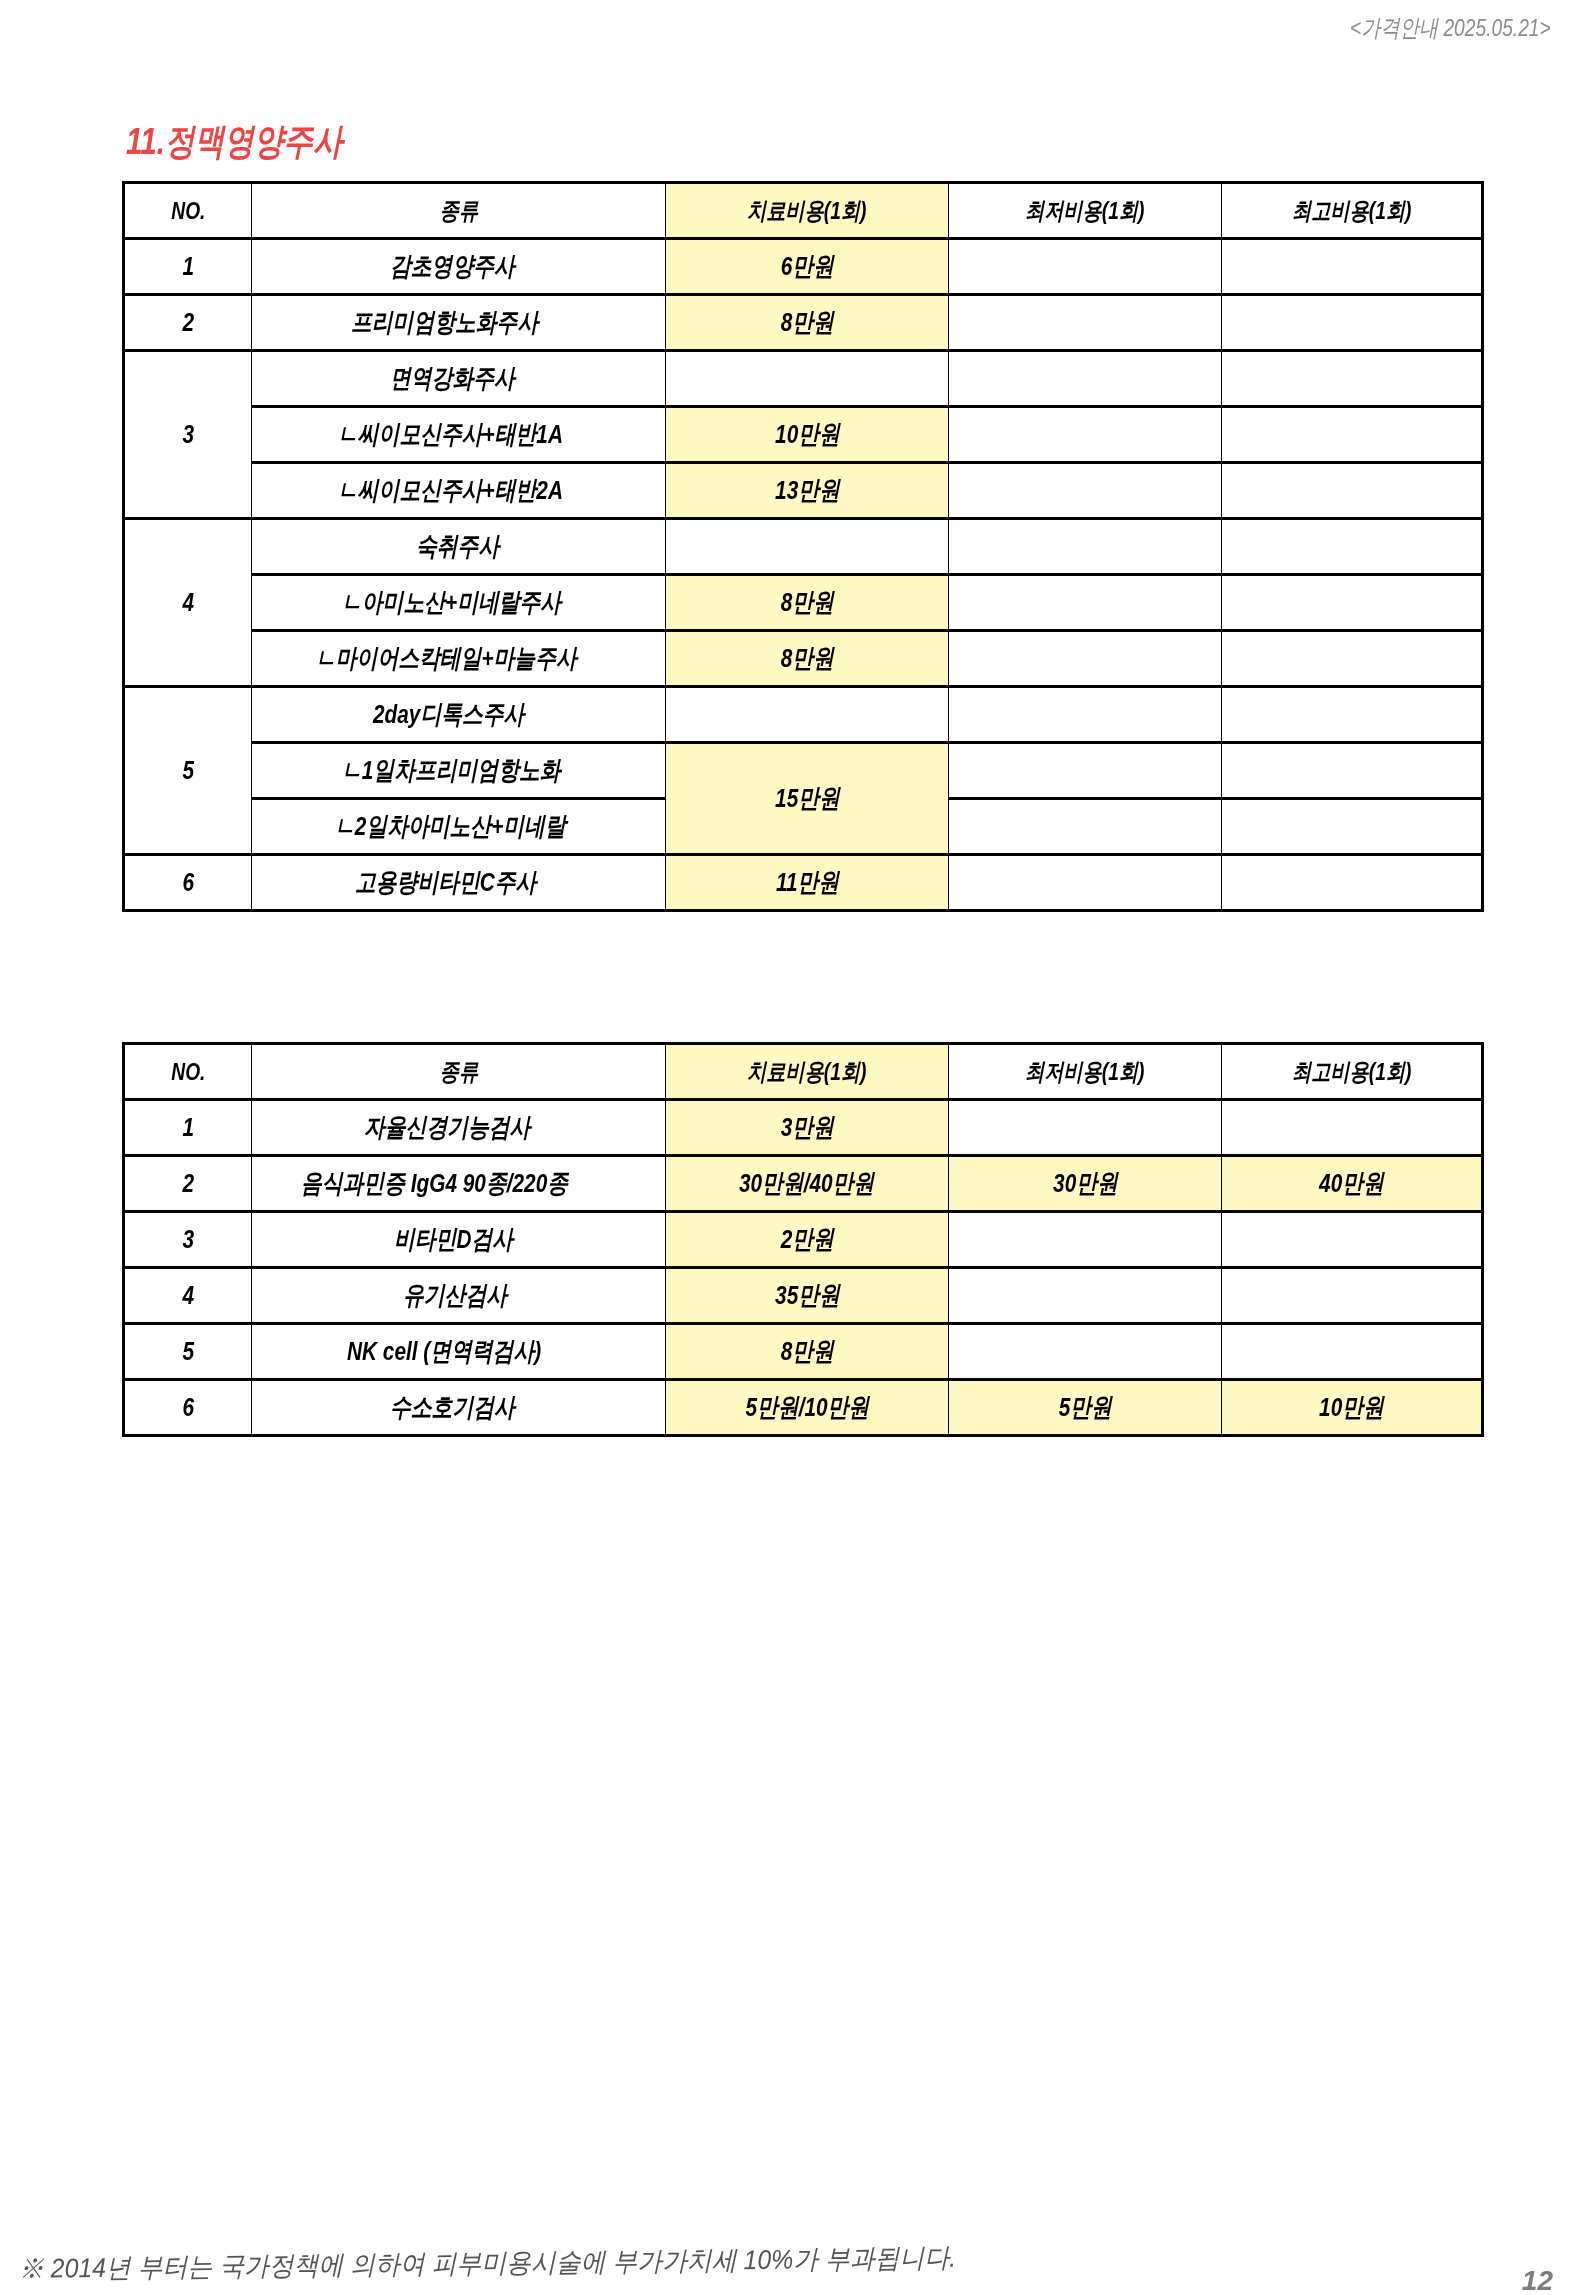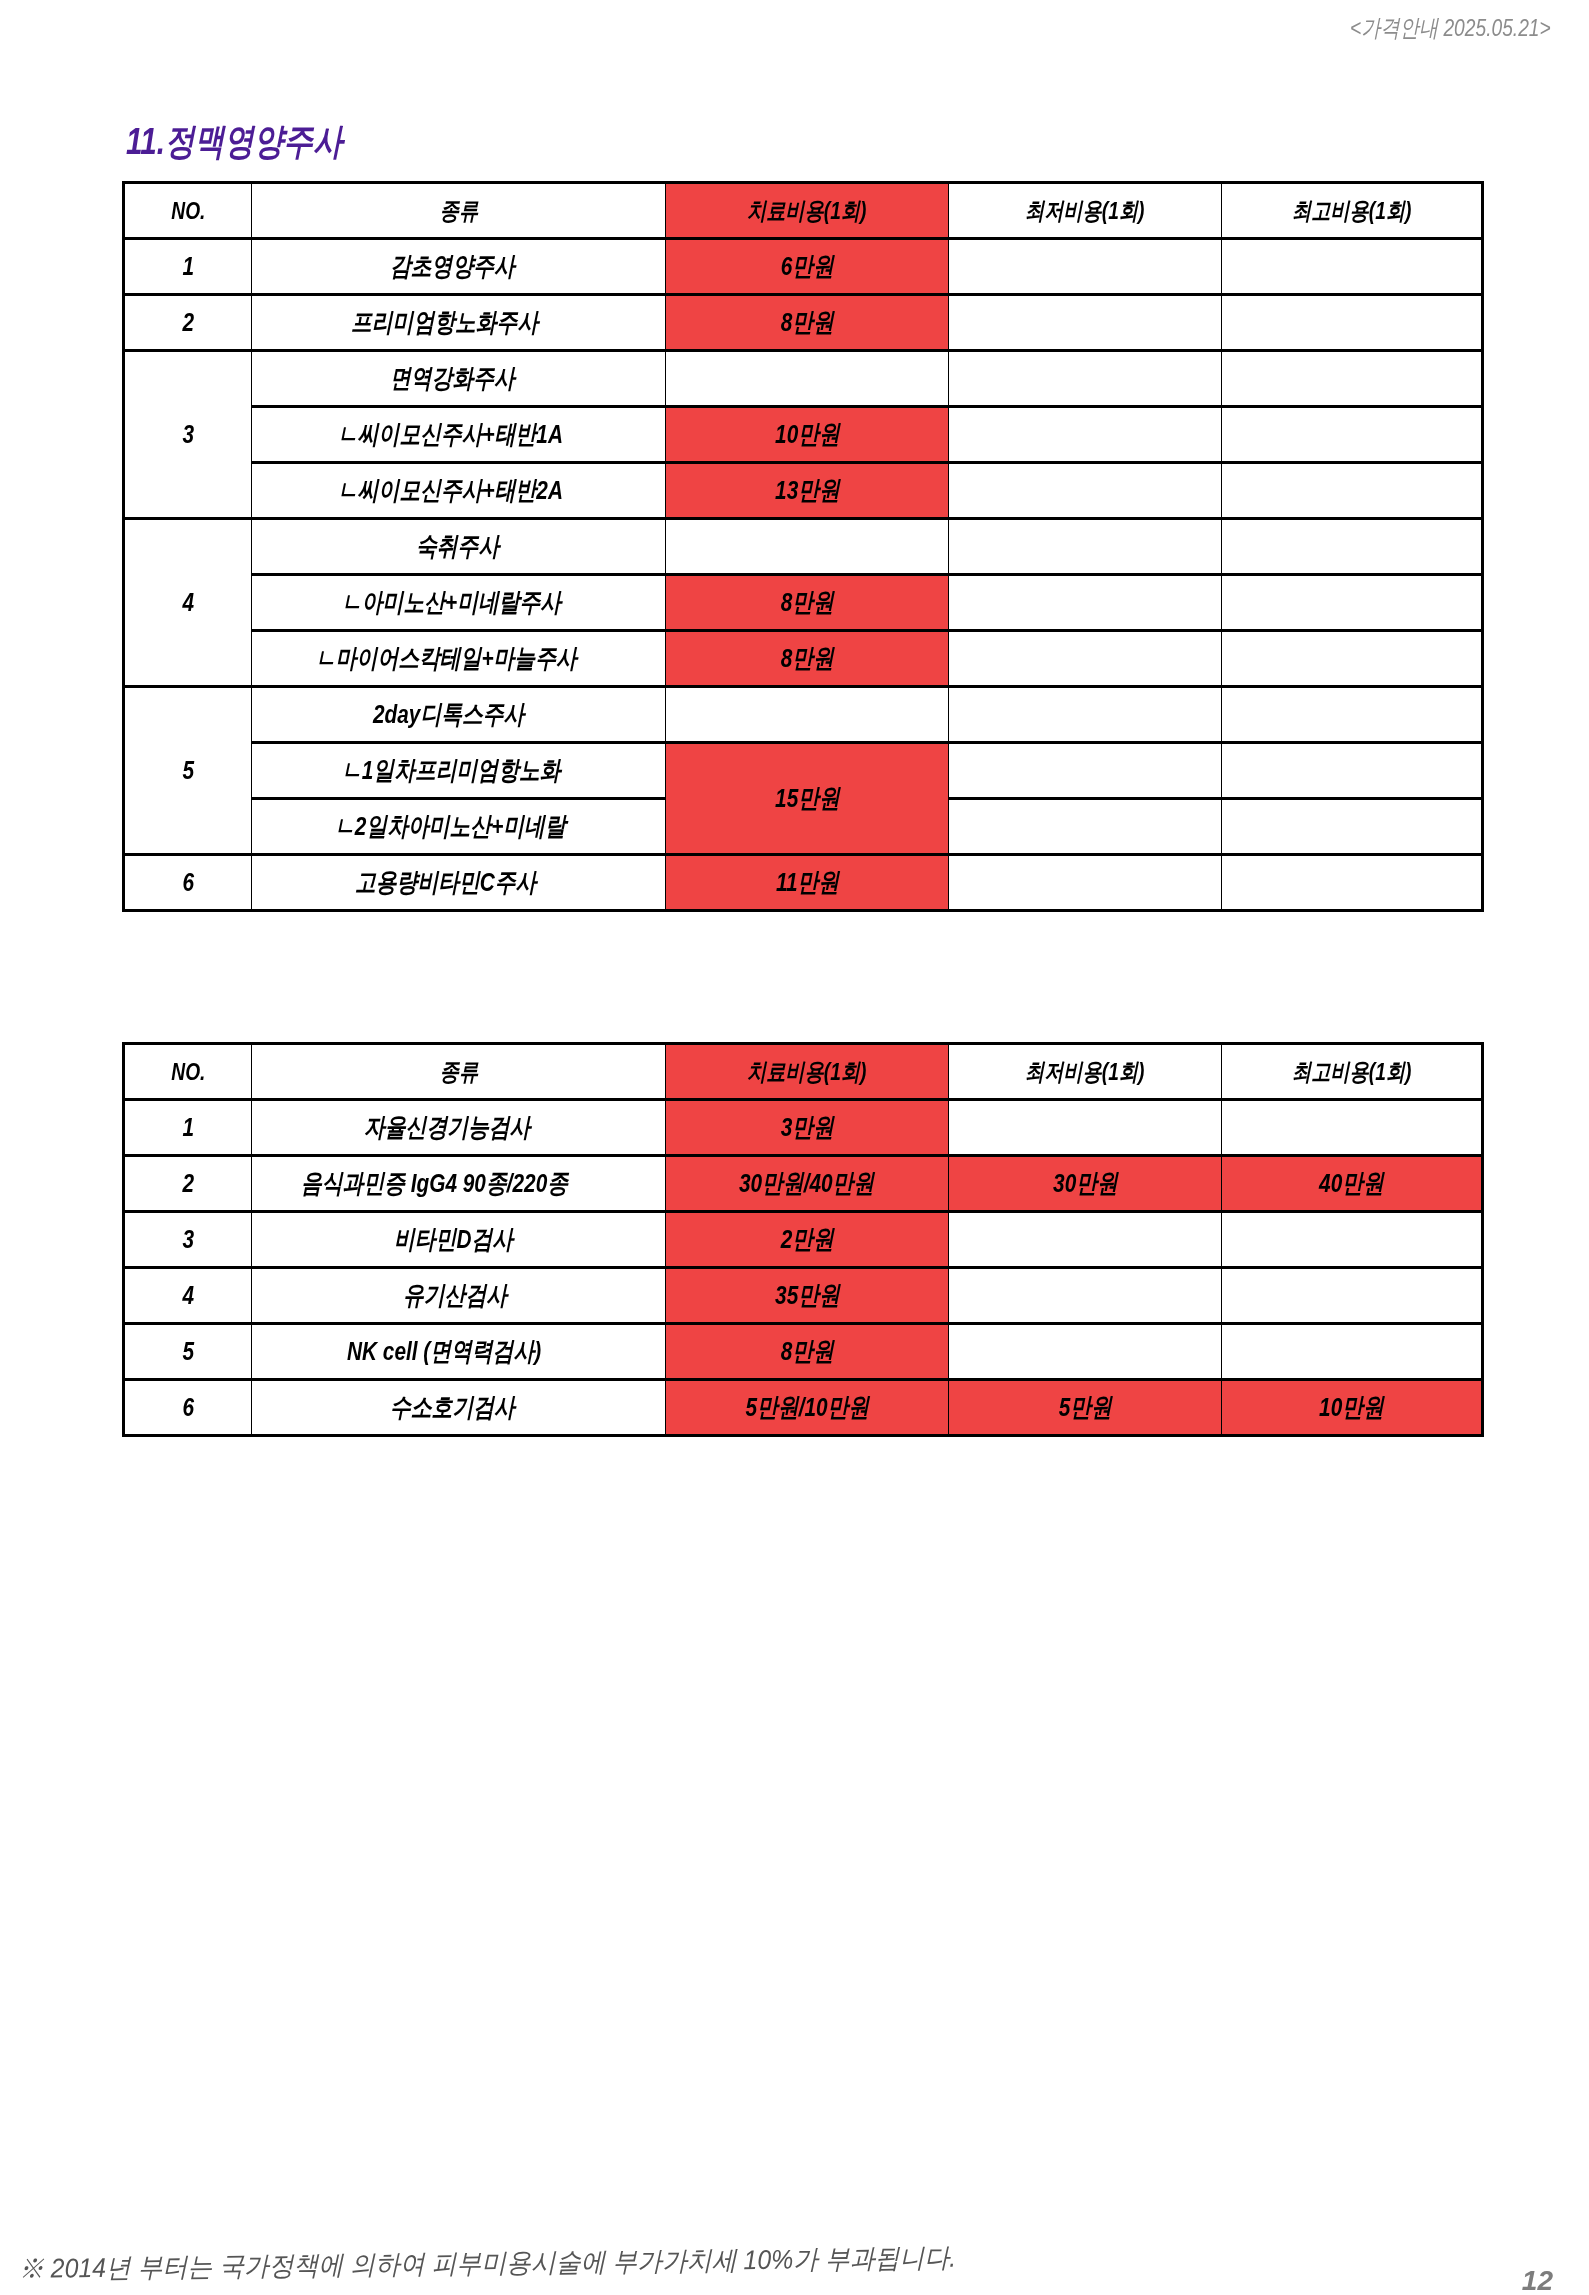--- a/index.html
+++ b/index.html
@@ -9,21 +9,21 @@
     font-family:"Liberation Sans", sans-serif; color:#000;
     overflow:hidden;
     font-style:italic;
   }
   .top-note {
     position:absolute; top:11.5px; right:13px; width:577px;
     text-align:right; font-size:24px; font-weight:400; color:#8c8c8c;
     letter-spacing:0px;
   }
   .heading {
-    position:absolute; left:126px; color:#4c1d95; font-weight:700;
+    position:absolute; left:126px; color:#ef4444; font-weight:700;
     font-size:37px; white-space:nowrap;
   }
   .h11 { top:117px; }
   .h12 { top:985px; }
   .sq { display:inline-block; transform:scaleX(0.80); transform-origin:center; white-space:nowrap; }
   .sql { transform-origin:left center; }
   table.price {
     position:absolute; left:122px; border-collapse:collapse; table-layout:fixed;
     width:1359px; background:#fff;
   }
@@ -31,21 +31,21 @@
   .t2 { top:1042px; }
   table.price td, table.price th {
     border-top:3.2px solid #000; border-bottom:3.2px solid #000;
     border-left:1.9px solid #000; border-right:1.9px solid #000;
     font-size:26px; font-weight:700; text-align:center; vertical-align:middle;
     height:56px; padding:0; overflow:hidden;
   }
   table.price { border:3.8px solid #000; }
   table.price td.l { text-align:center; padding-left:19px; }
   table.price td.sub { padding-left:40px;margin-top:40px; }
-  table.price .y { background:#ef4444; }
+  table.price .y { background:#fef9c3; }
   table.price th { font-size:24px; }
   .footer-note {
     position:absolute; left:19px; top:2251px; font-size:27px; color:#555555;
     font-weight:400; transform:rotate(-0.7deg); transform-origin:left center;
     white-space:nowrap;
   }
   .page-num {
     position:absolute; right:36px; top:2241px; font-size:28px; font-weight:700;
     color:#7d7d7d;
     margin-top:24px;

